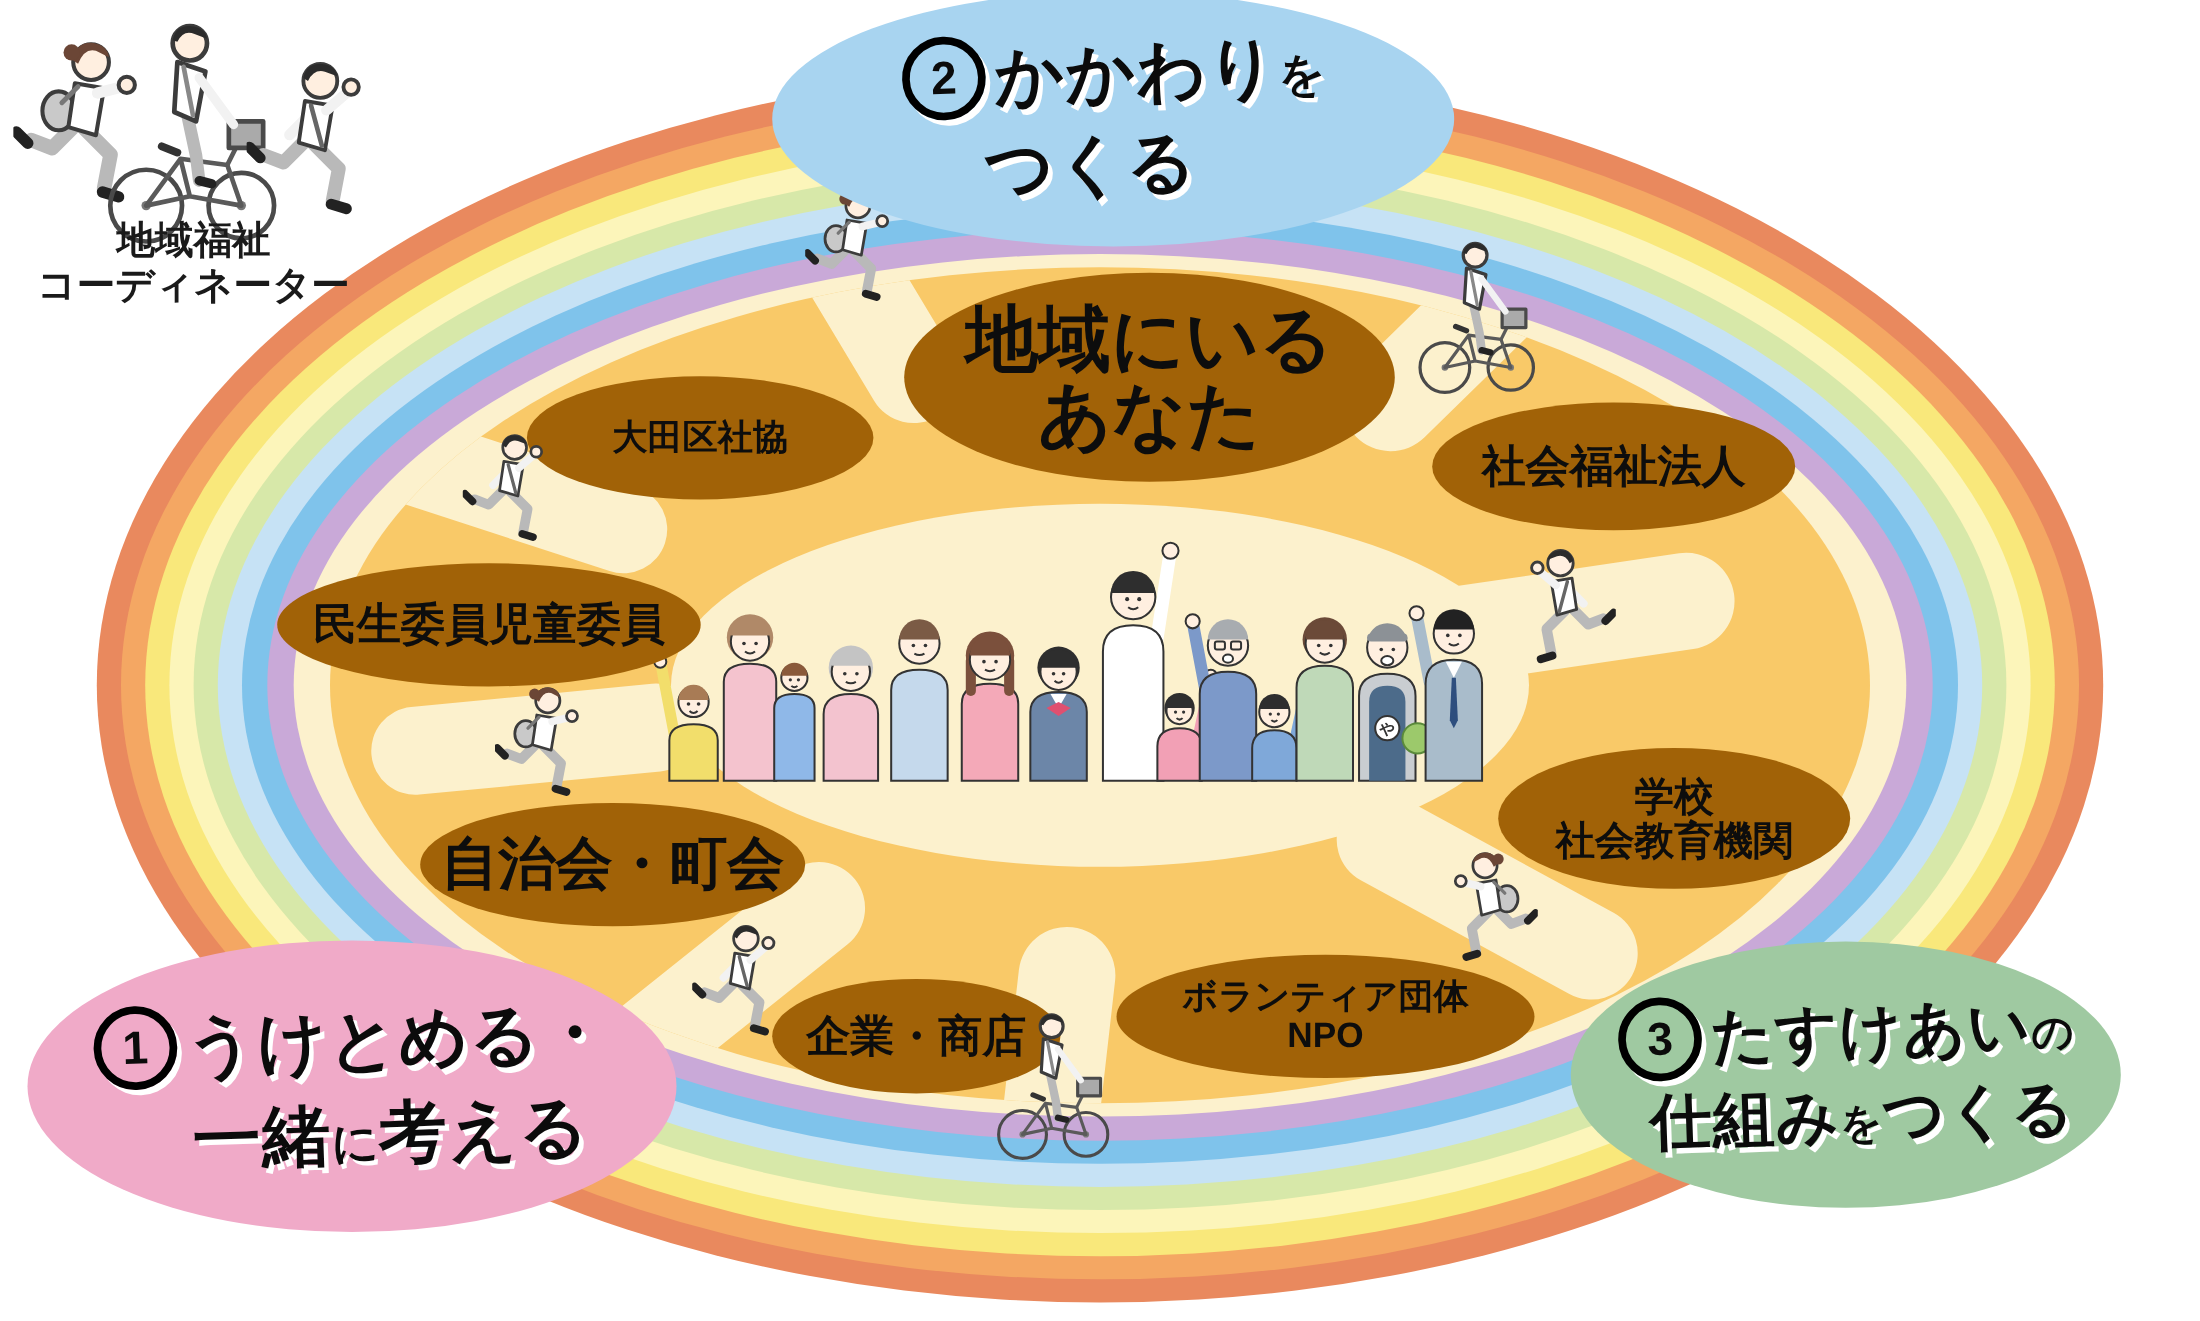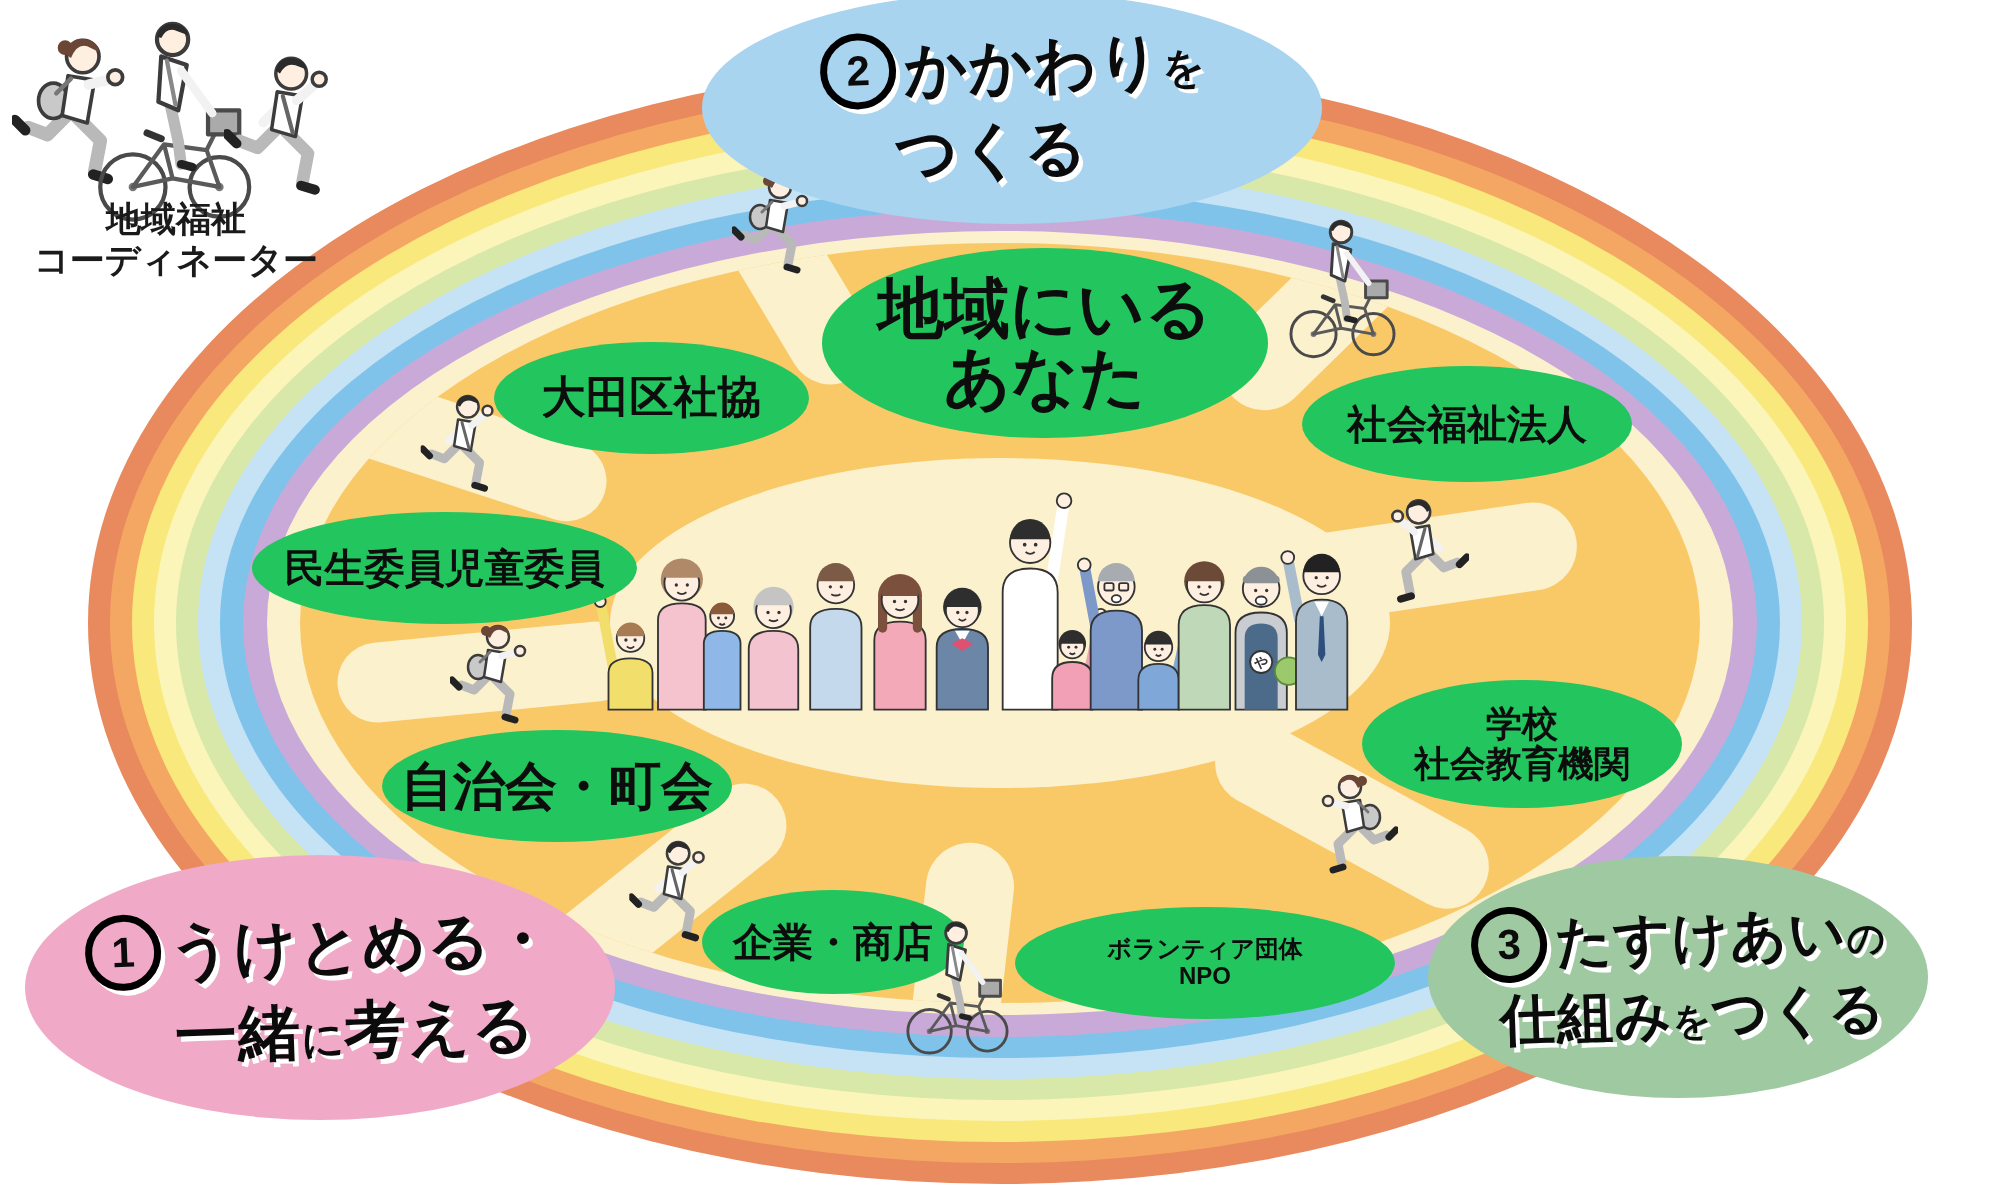--- a/index.html
+++ b/index.html
@@ -3,21 +3,21 @@
 <meta charset="utf-8">
 <style>
   html,body{margin:0;padding:0;background:#ffffff;}
   #stage{
     position:relative;width:2000px;height:1201px;overflow:hidden;background:#ffffff;
     font-family:"Liberation Sans","DejaVu Sans",sans-serif;color:#111;
   }
   #bg,svg.fig,#crowd{position:absolute;}
   #bg{left:0;top:0;}
   .oval{
-    position:absolute;background:#22c55e;border-radius:50%;
+    position:absolute;background:#a16207;border-radius:50%;
     display:flex;flex-direction:column;align-items:center;justify-content:center;
     text-align:center;font-weight:900;line-height:1.12;color:#0d0d0d;
   }
   .oval .l{display:block;white-space:nowrap;}
   .step{
     position:absolute;border-radius:50%;
     display:flex;flex-direction:column;justify-content:center;
     font-weight:900;color:#0b0b0b;
   }
   .step .row{display:flex;align-items:center;white-space:nowrap;transform:rotate(-2deg);}
@@ -294,40 +294,40 @@
         <path d="M-2,146 L2,146 L4,188 L0,196 L-4,188 Z" fill="#2E4E7E" stroke="none"></path>
         <circle cx="0" cy="102" r="20" fill="#FFEFE0"></circle>
         <path d="M-20,98 A20,20 0 0 1 20,98 Z" fill="#222" stroke="none"></path>
         <circle cx="-6" cy="104" r="1.8" fill="#333" stroke="none"></circle>
           <circle cx="6" cy="104" r="1.8" fill="#333" stroke="none"></circle>
         <path d="M-5,112 Q0,116 5,112" fill="none"></path>
       </g>
     </g>
   </svg>
 
-  <div class="oval" style="left:494px;top:342px;width:315px;height:112px;font-size:44px;font-family:Liberation Serif, serif;">
+  <div class="oval" style="left:479px;top:342px;width:315px;height:112px;font-size:32px;font-family:Liberation Serif, serif;">
     <span class="l">大田区社協</span>
   </div>
   <div class="oval" style="left:1302px;top:366px;width:330px;height:116px;font-size:40px;">
     <span class="l">社会福祉法人</span>
   </div>
   <div class="oval" style="left:252px;top:512px;width:385px;height:112px;font-size:40px;">
     <span class="l">民生委員児童委員</span>
   </div>
   <div class="oval" style="left:382px;top:730px;width:350px;height:112px;font-size:52px;">
     <span class="l">自治会・町会</span>
   </div>
   <div class="oval" style="left:702px;top:890px;width:262px;height:104px;font-size:40px;">
     <span class="l">企業・商店</span>
   </div>
   <div class="oval" style="left:1362px;top:680px;width:320px;height:128px;font-size:36px;">
     <span class="l">学校</span>
     <span class="l">社会教育機関</span>
   </div>
-  <div class="oval" style="left:1015px;top:907px;width:380px;height:112px;font-size:24px;">
+  <div class="oval" style="left:1015px;top:868px;width:380px;height:112px;font-size:32px;">
     <span class="l">ボランティア団体</span>
     <span class="l">NPO</span>
   </div>
 
   <div class="oval" id="center-oval" style="left:822px;top:248px;width:446px;height:190px;">
     <span class="l">地域にいる</span>
     <span class="l">あなた</span>
   </div>
 
   <svg class="fig" style="left:732px;top:172px;width:80px;height:112px;" viewBox="0 0 80 112">

